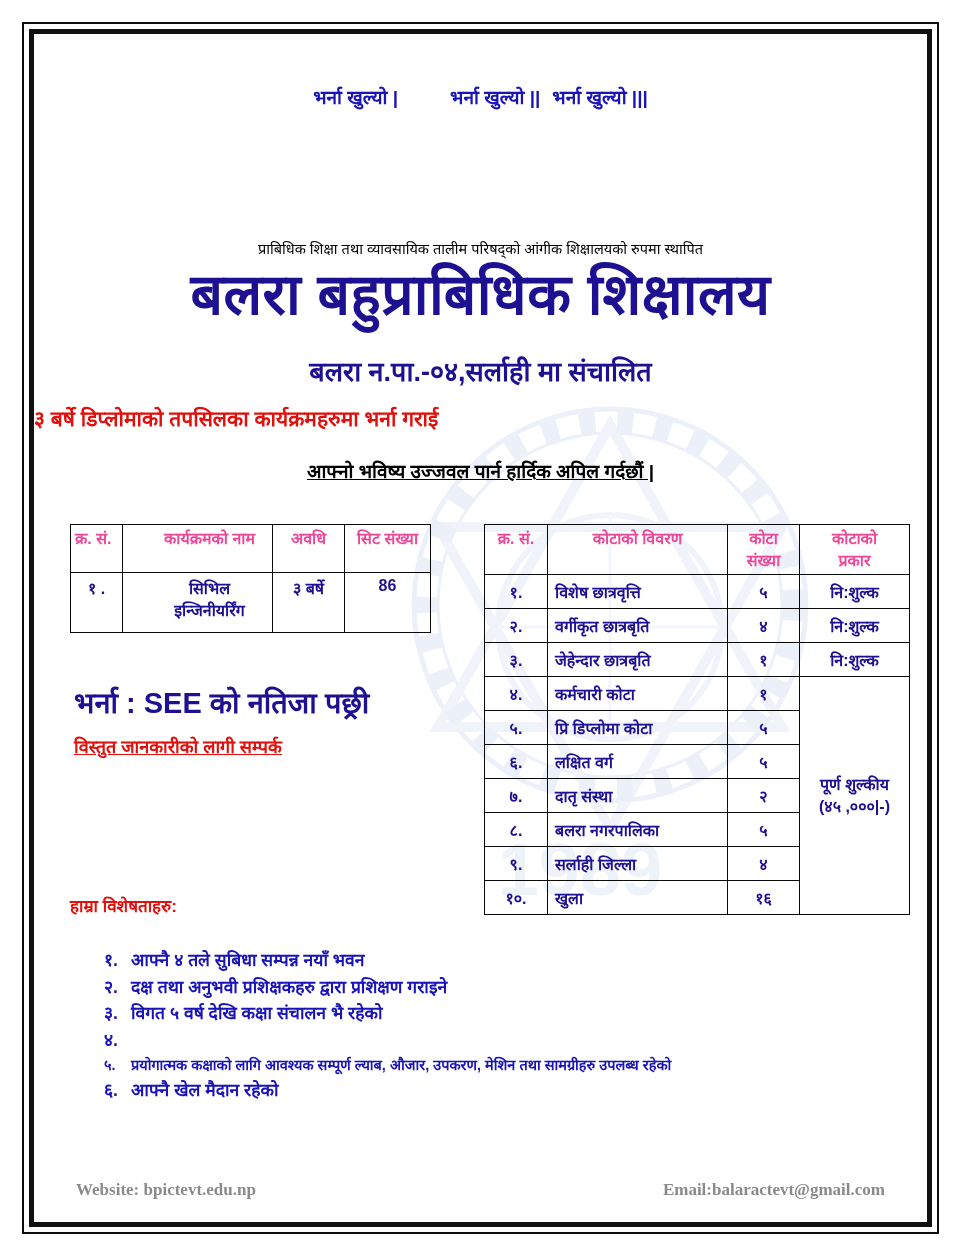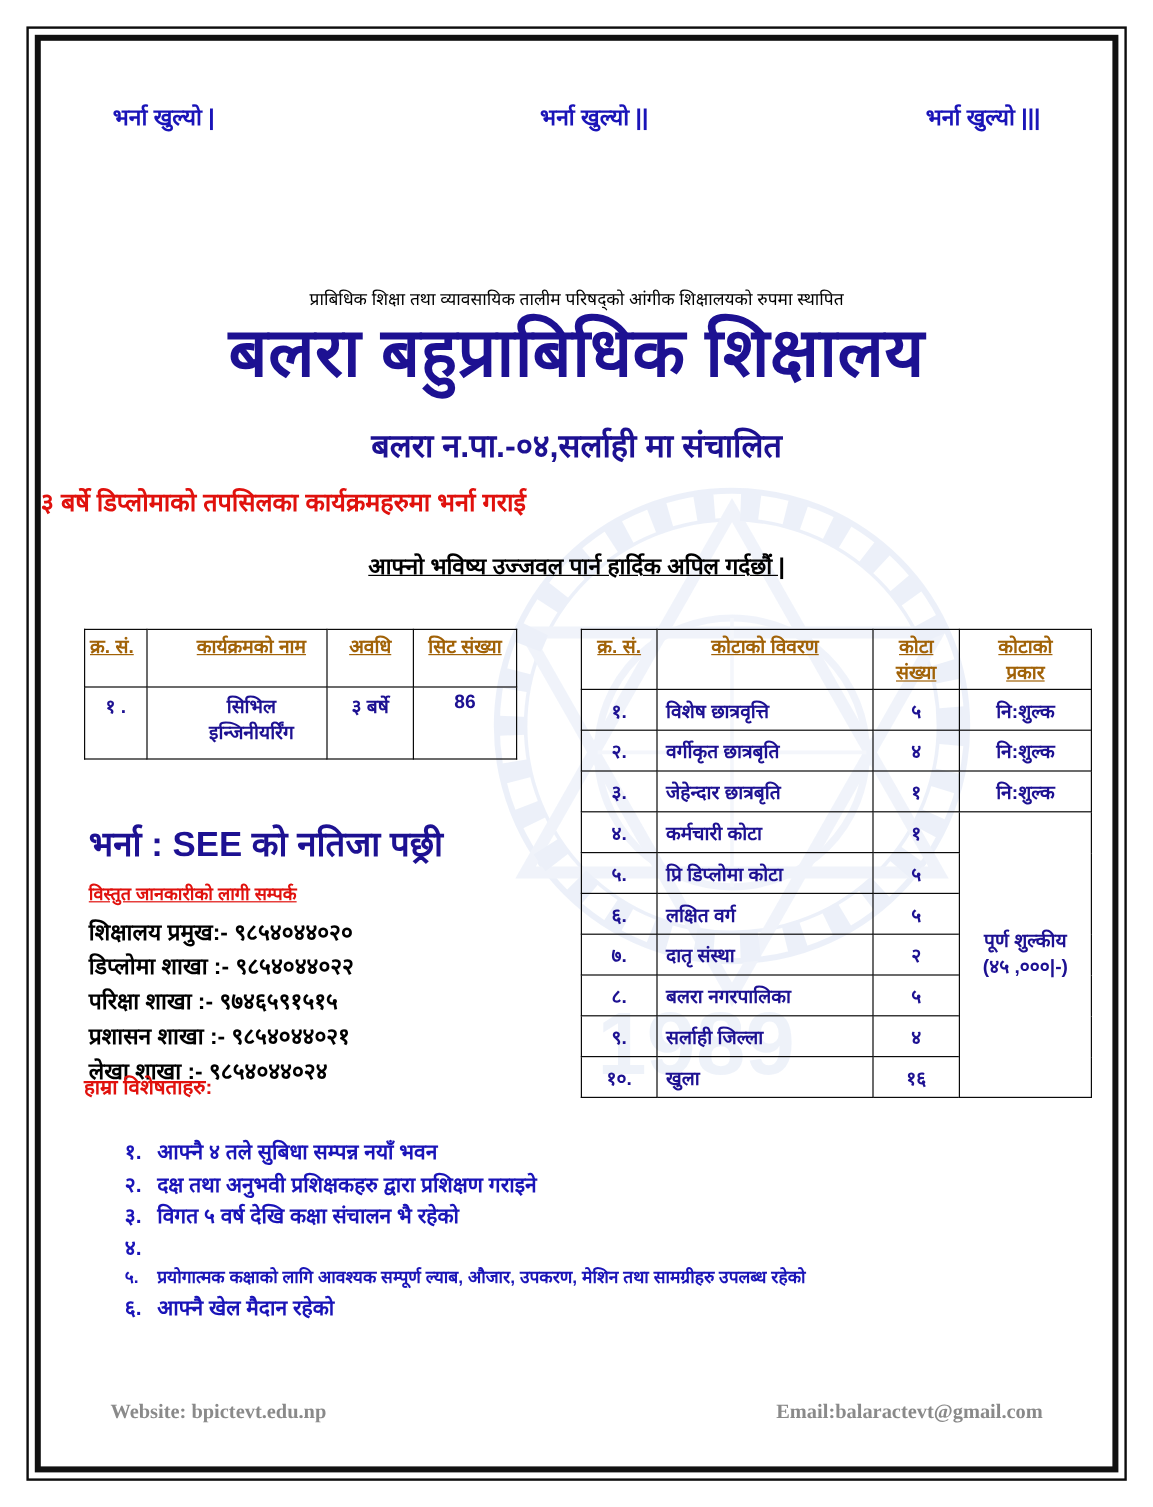--- a/index.html
+++ b/index.html
@@ -59,23 +59,24 @@
     pointer-events: none;
   }
 
   
   .banner-row {
     position: absolute;
     top: 50px;
     left: 0;
     width: 893px;
     display: flex;
-    justify-content: space-between;
+    justify-content: center;
     padding: 0 60px;
     box-sizing: border-box;
+    gap: 12px;
   }
   .banner-item {
     color: #1a14b8;
     font-weight: bold;
     font-size: 19px;
     letter-spacing: 0px;
     white-space: nowrap;
   }
   .banner-item.mid { margin-left: 40px; }
 
@@ -157,25 +158,24 @@
   }
   table.doc-table th,
   table.doc-table td {
     border: 1.6px solid #0a0a0a;
     padding: 2px 4px;
     vertical-align: top;
     font-size: 16px;
     box-sizing: border-box;
   }
   table.doc-table th {
-    color: #a16207;
+    color: #ec4899;
     font-weight: bold;
     text-align: center;
     vertical-align: top;
-    text-decoration: underline;
   }
   table.doc-table td {
     color: #1d1192;
     font-weight: bold;
     text-align: center;
   }
   td.type-cell {
     color: #000000;
     text-align: left;
     padding-left: 5px;
@@ -231,21 +231,21 @@
     color: #1d1192;
     font-size: 29px;
     font-weight: bold;
     white-space: nowrap;
   }
   .contact-head {
     position: absolute;
     left: 40px;
     top: 700px;
     color: #e0110d;
-    font-size: 15px;
+    font-size: 18px;
     font-weight: bold;
     text-decoration: underline;
     white-space: nowrap;
   }
   .contact-list {
     position: absolute;
     left: 40px;
     top: 730px;
     width: 400px;
   }
@@ -280,25 +280,25 @@
     white-space: nowrap;
   }
   .feature-item .num { min-width: 20px; }
   .fsize-a { font-size: 17.5px; }
   .fsize-b { font-size: 14.5px; }
 
   
   #footer {
     position: absolute;
     left: 0;
-    bottom: 35px;
+    bottom: 22px;
     width: 893px;
     display: flex;
     justify-content: space-between;
-    padding: 0 58px;
+    padding: 0 42px;
     box-sizing: border-box;
   }
   .footer-text {
     color: #8a8a8a;
     font-family: "Liberation Serif", "DejaVu Serif", serif;
     font-size: 17px;
     font-weight: bold;
     white-space: nowrap;
   }
 </style>
@@ -445,27 +445,20 @@
             <td class="left-al">खुला</td>
             <td>१६</td>
           </tr>
         </tbody>
       </table>
     </div>
 
     <div class="admission-head">भर्ना : SEE को नतिजा पछ्री</div>
     <div class="contact-head">विस्तुत जानकारीको लागी सम्पर्क</div>
 
-    <div class="contact-list">
-      <div class="contact-line">शिक्षालय प्रमुख:- ९८५४०४४०२०</div>
-      <div class="contact-line">डिप्लोमा शाखा :- ९८५४०४४०२२</div>
-      <div class="contact-line">परिक्षा शाखा :- ९७४६५९१५१५</div>
-      <div class="contact-line">प्रशासन शाखा :- ९८५४०४४०२१</div>
-      <div class="contact-line">लेखा शाखा :- ९८५४०४४०२४</div>
-    </div>
 
     <div class="features-head">हाम्रा विशेषताहरु:</div>
     <div class="features-list">
       <div class="feature-item fsize-a">
         <span class="num">१.</span>
         <span>आफ्नै ४ तले सुबिधा सम्पन्न नयाँ भवन</span>
       </div>
       <div class="feature-item fsize-a">
         <span class="num">२.</span>
         <span>दक्ष तथा अनुभवी प्रशिक्षकहरु द्वारा प्रशिक्षण गराइने</span>

